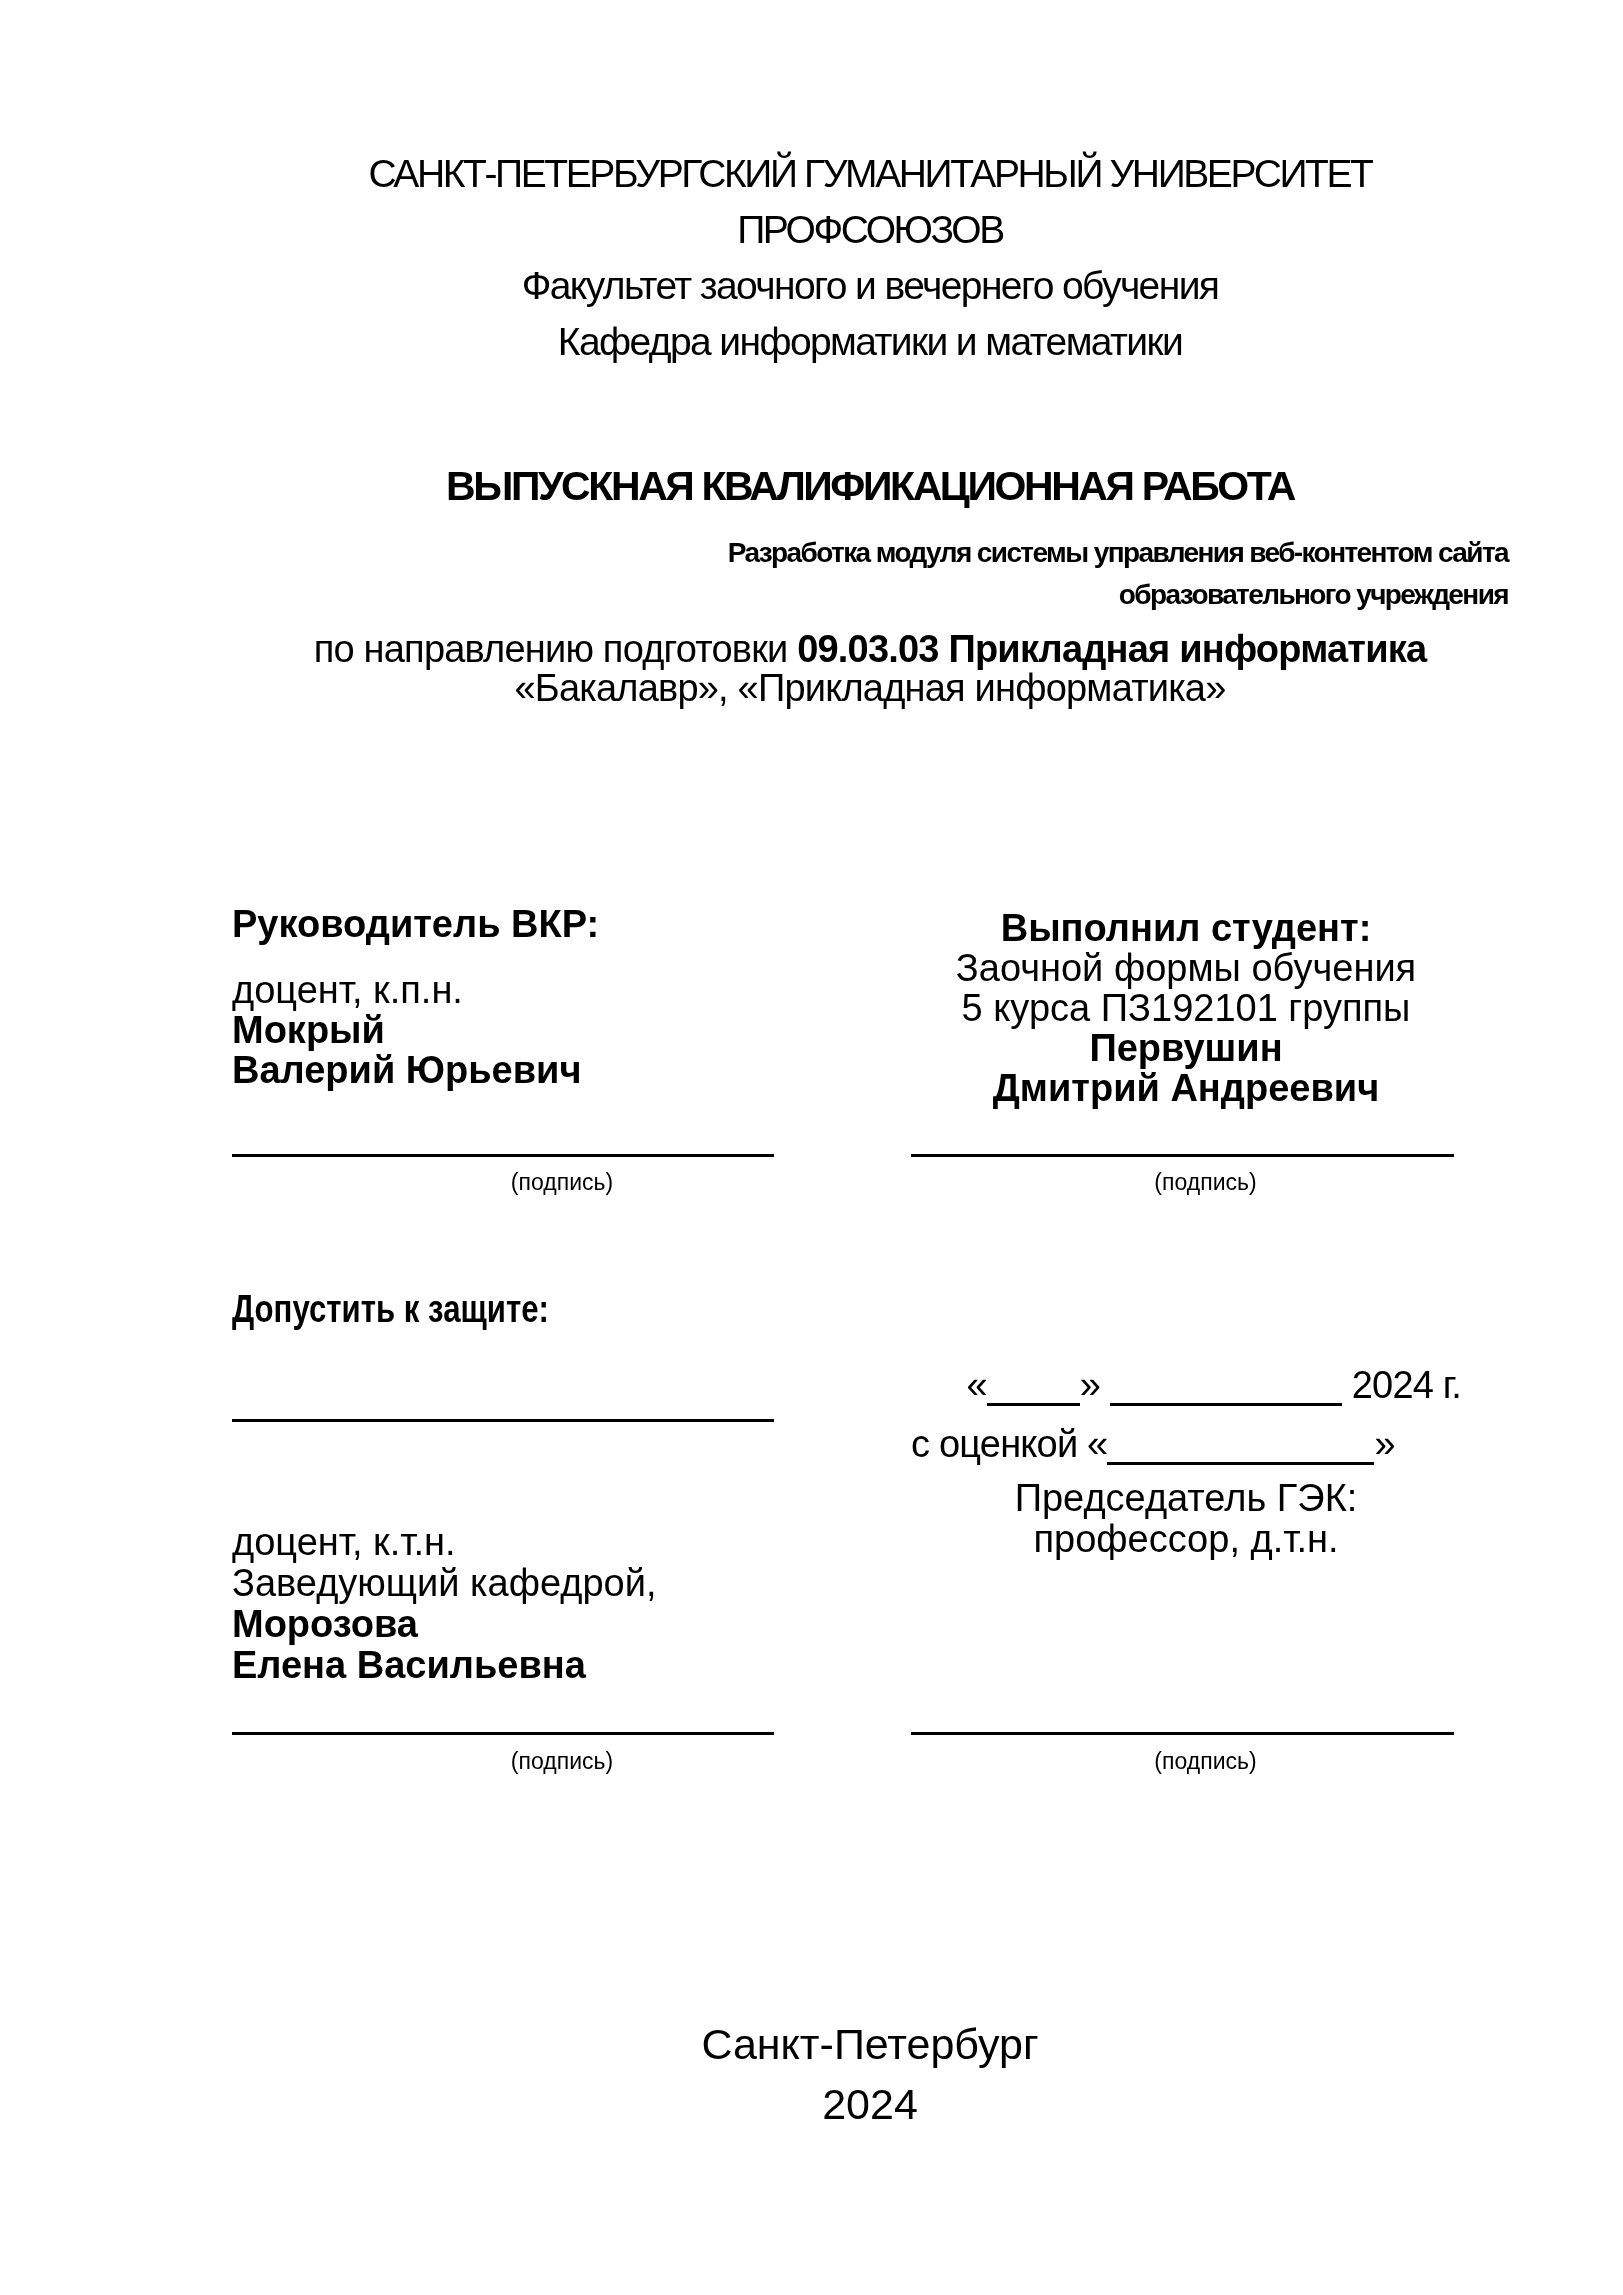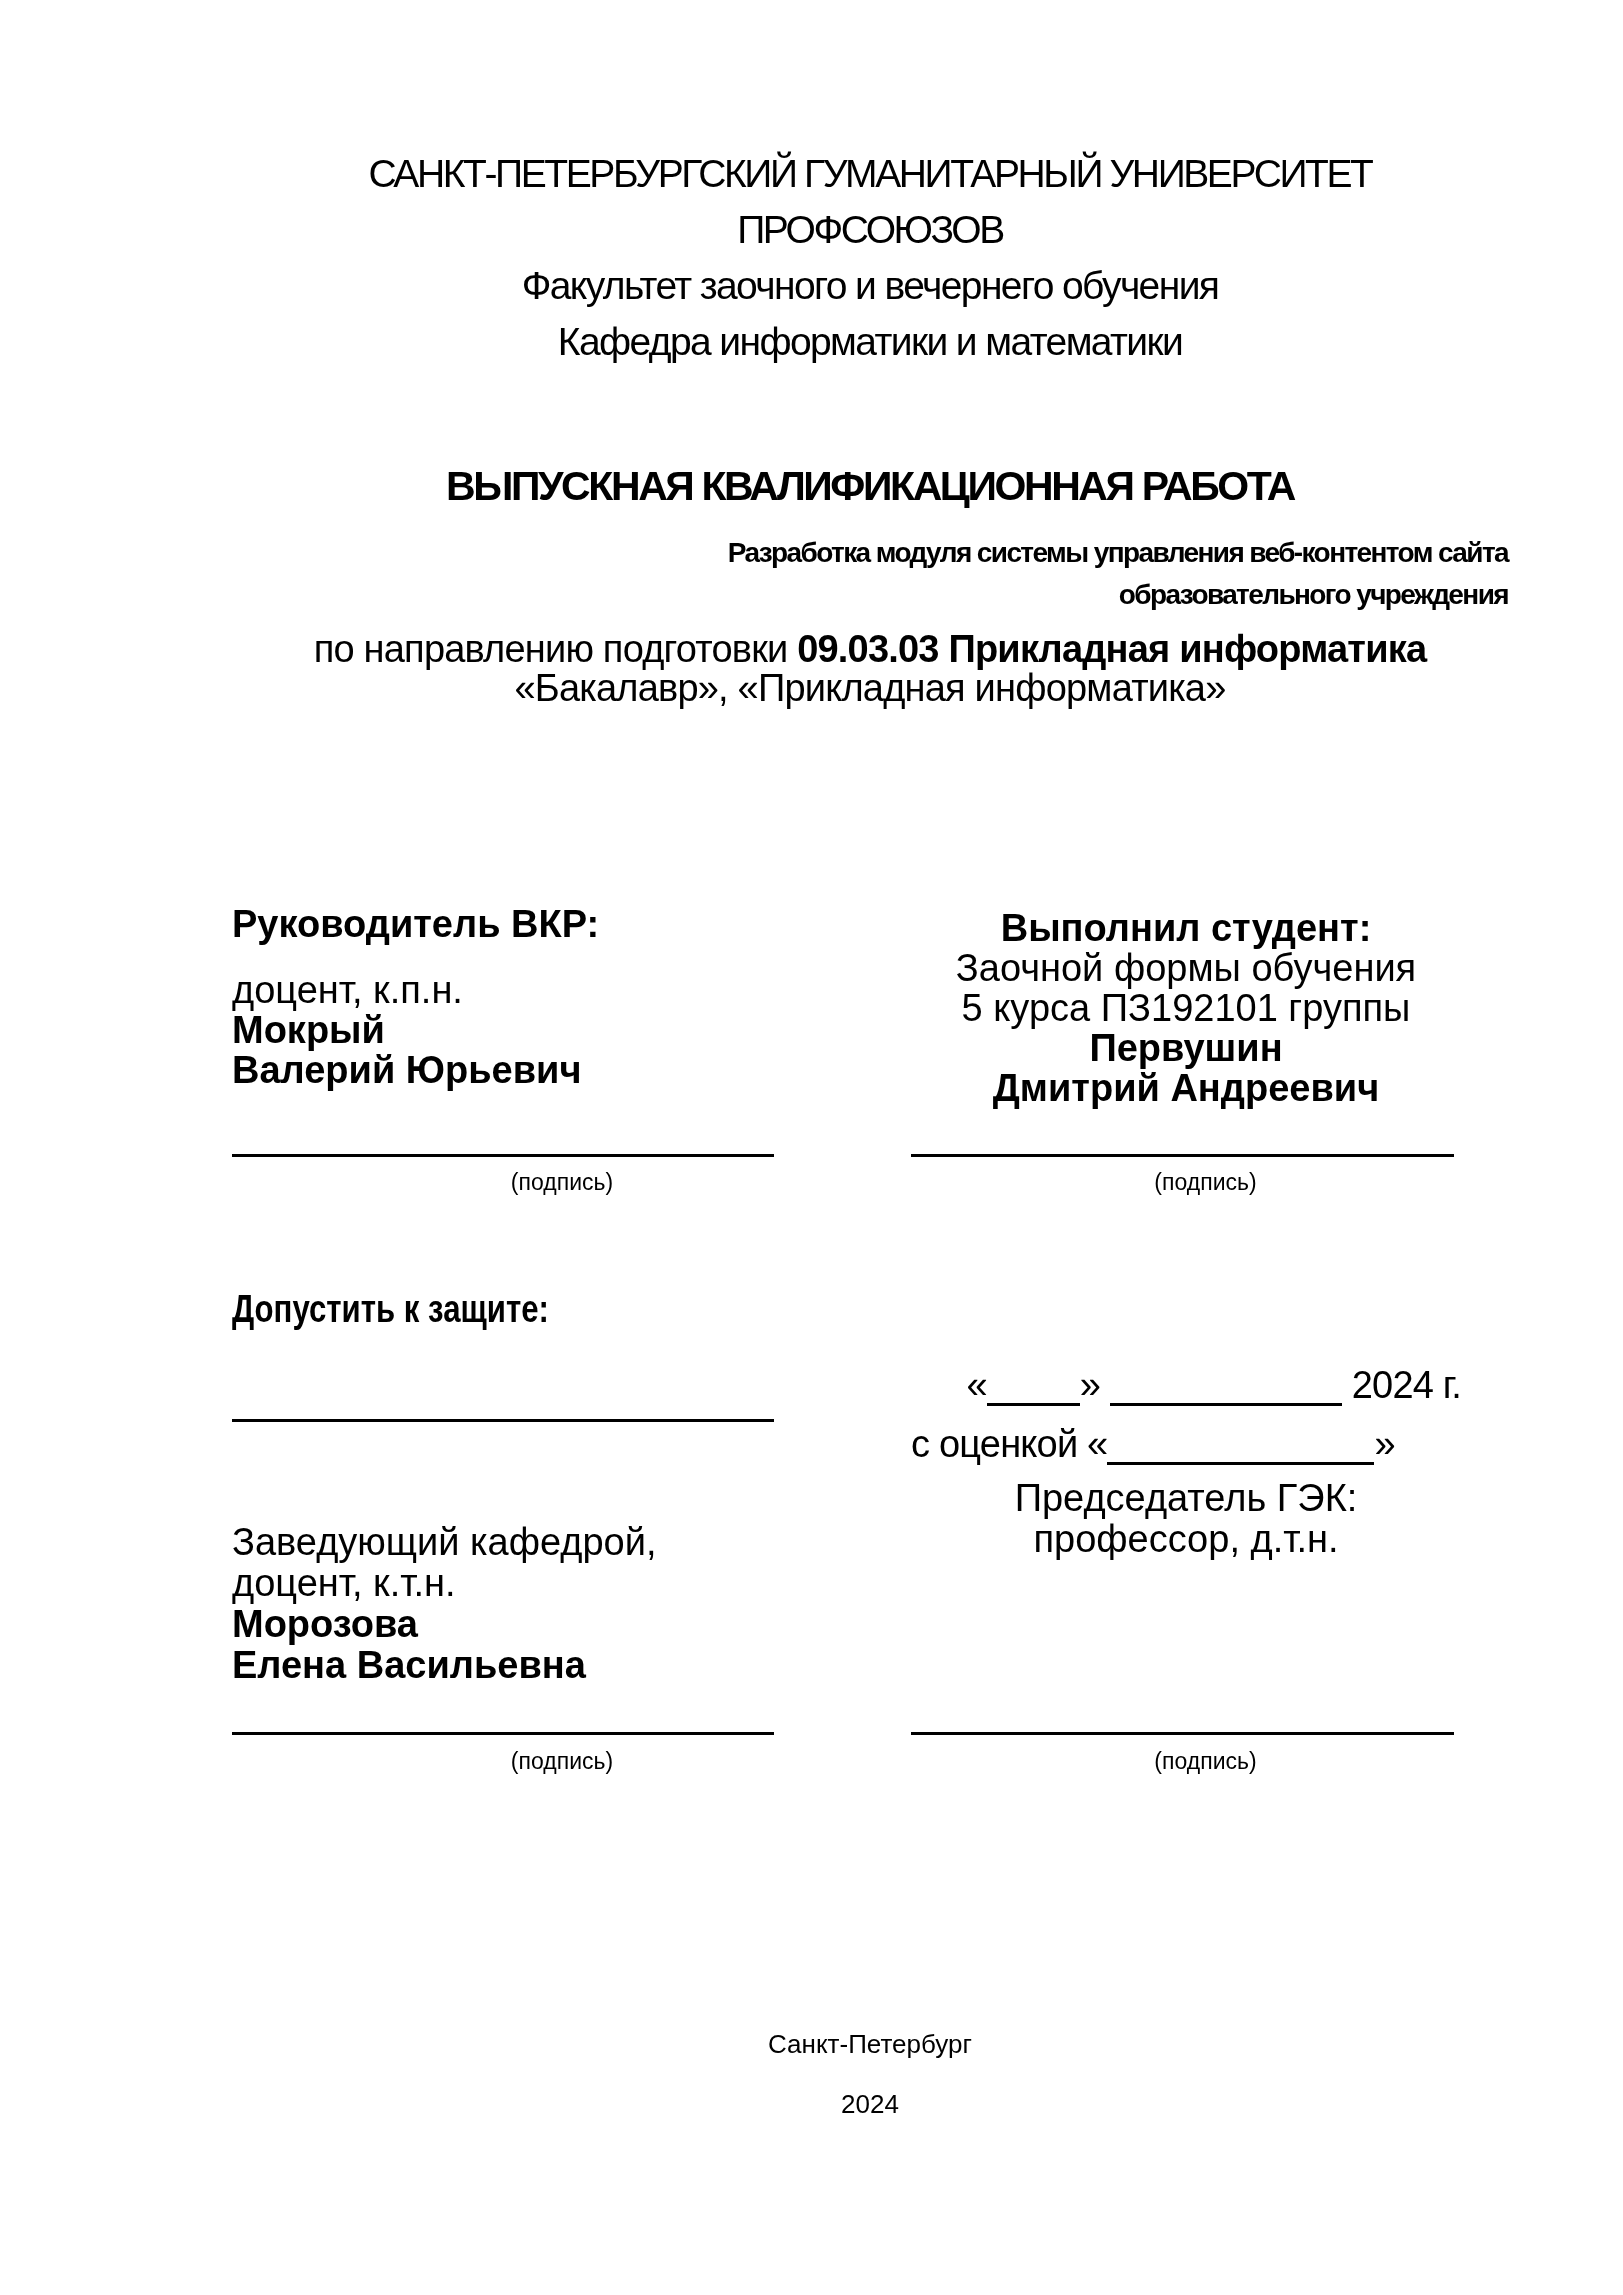--- a/index.html
+++ b/index.html
@@ -19,21 +19,21 @@
   .topic { font-size:28px; line-height:42px;text-align:right; }
   .dirline { font-size:38px; line-height:42px; letter-spacing:-0.8px; }
   .col-l { left:232px; width:542px; }
   .col-r { left:911px; width:550px;text-align:center; }
   .block { line-height:40px; }
   .block3 { line-height:41px; }
   .sig-line { height:0; border-bottom:3.9px solid #000; }
   .cap { font-size:23px; line-height:35px; text-align:center; }
   .blank { display:inline-block; height:0; border-bottom:3.1px solid #000; vertical-align:-7.9px; }
   .squeeze { display:inline-block; transform:scaleX(0.82); transform-origin:0 50%; white-space:nowrap; }
-  .footer { line-height:60px; font-size:26px; }
+  .footer { line-height:60px; font-size:43px; }
 </style>
 </head>
 <body>
 
 <div class="page">
 
   <div class="abs ctr hdr" style="top:146px">
     <div class="caps">САНКТ-ПЕТЕРБУРГСКИЙ ГУМАНИТАРНЫЙ УНИВЕРСИТЕТ ПРОФСОЮЗОВ</div>
     <div class="tight">Факультет заочного и вечернего обучения</div>
     <div class="tight">Кафедра информатики и математики</div>
@@ -75,22 +75,22 @@
   <div class="abs col-l sig-line" style="top:1419px"></div>
 
   <div class="abs col-r dirline" style="top:1364px; text-align:right">
     <span>«</span><span class="blank" style="width:93px"></span><span>»</span>&nbsp;<span class="blank" style="width:232px"></span>&nbsp;<span>2024 г.</span>
   </div>
   <div class="abs col-r dirline" style="top:1423px; text-align:left">
     <span>с оценкой «</span><span class="blank" style="width:267px"></span><span>»</span>
   </div>
 
   <div class="abs col-l block3" style="top:1522px">
+    <div>доцент, к.т.н.</div>
     <div>Заведующий кафедрой,</div>
-    <div>доцент, к.т.н.</div>
     <div class="b">Морозова</div>
     <div class="b">Елена Васильевна</div>
   </div>
 
   <div class="abs col-r block3" style="top:1478px">
     <div>Председатель ГЭК:</div>
     <div>профессор, д.т.н.</div>
   </div>
 
   <div class="abs col-l sig-line" style="top:1732px"></div>

